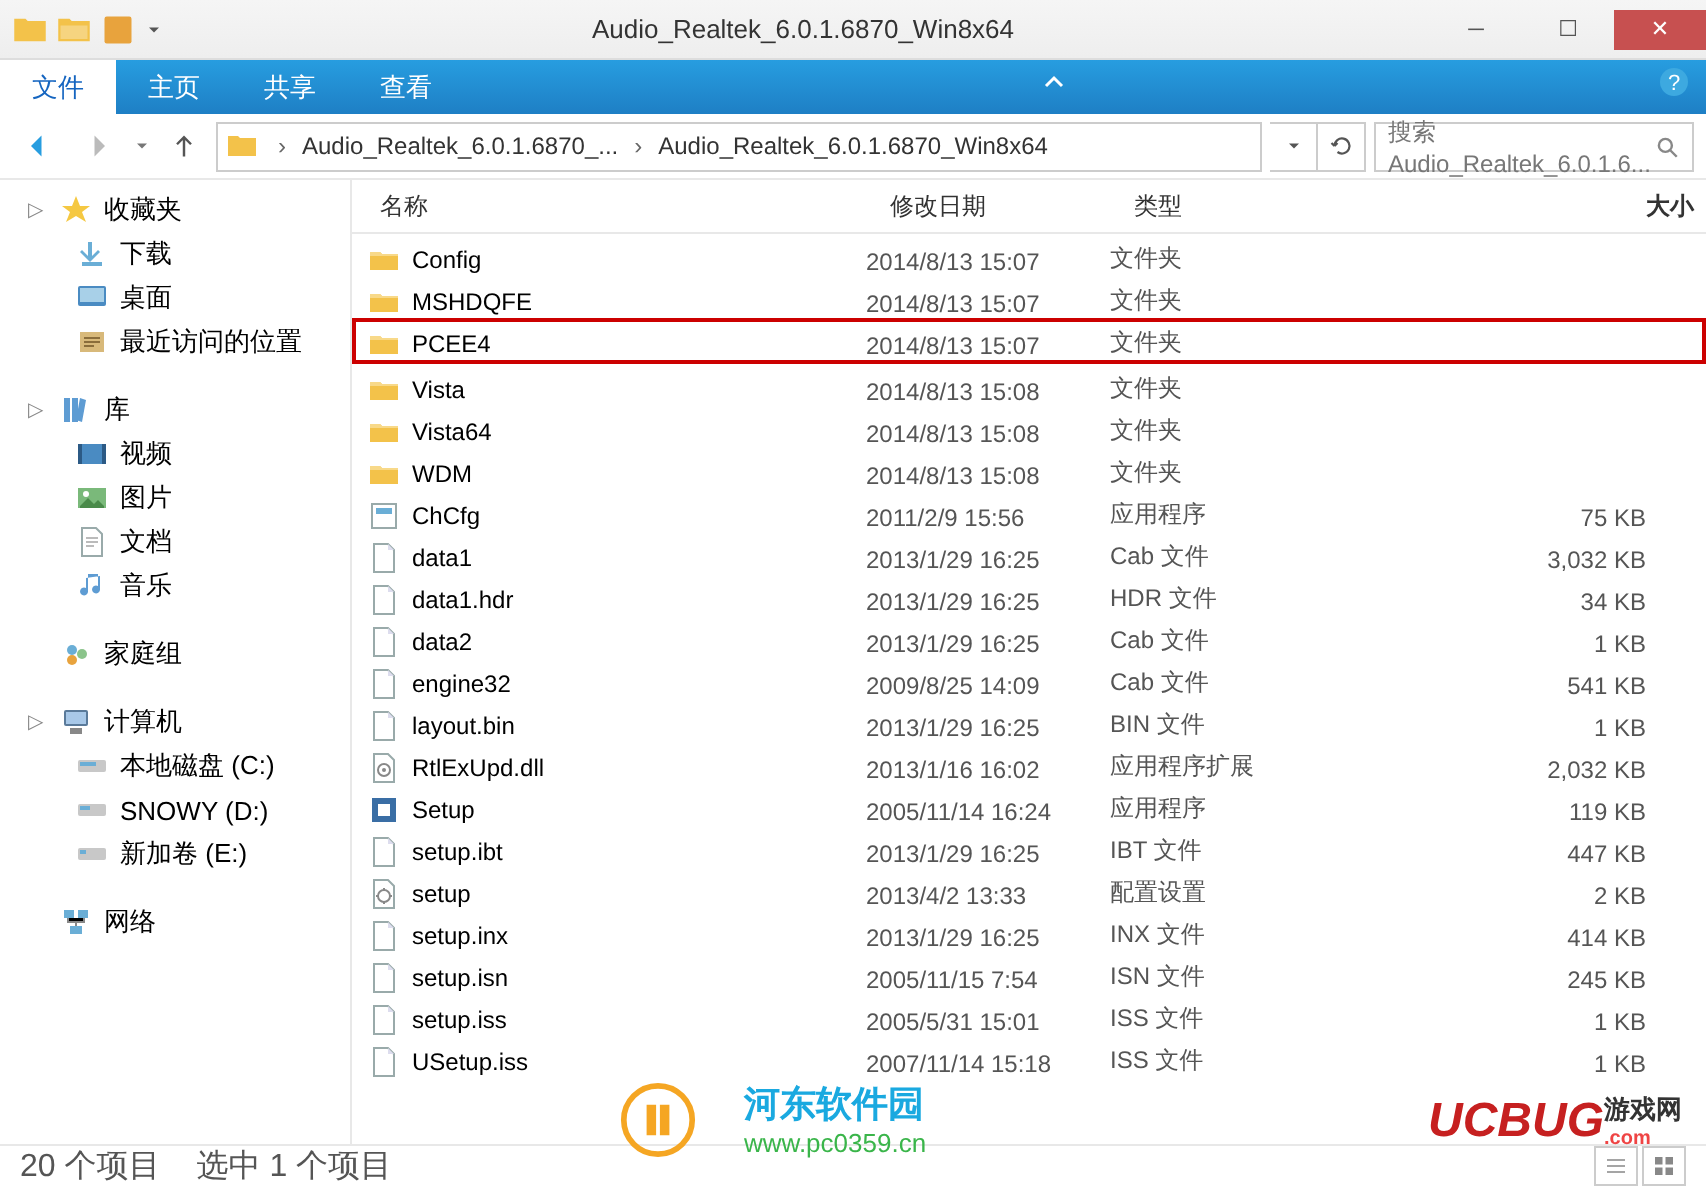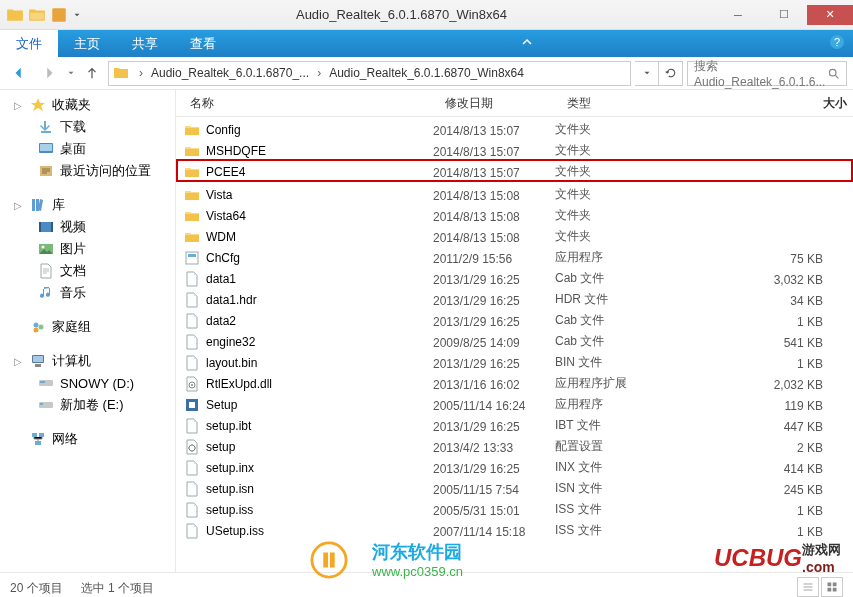--- a/index.html
+++ b/index.html
@@ -51,21 +51,21 @@
 
 .files { flex: 1; overflow: hidden; }
 .file-row { height: 21px; display: flex; align-items: flex-end; font-size: 12px; padding-left: 8px; }
 .file-row.highlighted { border: 2px solid #c00; padding-left: 6px; height: 23px; }
 .file-row svg { width: 16px; height: 16px; margin-right: 6px; flex-shrink: 0; }
 .fr-name { width: 249px; display: flex; align-items: center; }
 .fr-date { width: 122px; color: #555; }
 .fr-type { width: 115px; color: #555; }
 .fr-size { flex: 1; text-align: right; padding-right: 30px; color: #555; white-space: nowrap; margin-top: 28px; }
 
-.statusbar { height: 25px; border-top: 1px solid #e8e8e8; display: flex; align-items: flex-end; padding: 0 10px; font-size: 12px; color: #555; gap: 18px; }
+.statusbar { height: 25px; border-top: 1px solid #e8e8e8; display: flex; align-items: flex-start; padding: 0 10px; font-size: 16px; color: #555; gap: 18px; }
 .statusbar .view-icons { margin-left: auto; display: flex; gap: 2px; }
 .statusbar .view-icons div { width: 22px; height: 20px; border: 1px solid #ccc; display:flex; justify-content:center; align-items:center; }
 
 .watermark1 { position: absolute; left: 310px; bottom: 18px; font-size: 18px; color: #1aa9e0; font-weight: bold; display:flex; align-items:flex-end; gap:24px;margin-top:20px; }
 .watermark1 .sub { font-size: 13px; color: #3ab54a; font-weight: normal; }
 .watermark2 { position: absolute; right: 12px; bottom: 22px; display: flex; align-items: center; }
 </style>
 </head>
 <body>
 
@@ -238,20 +238,27 @@
     </div>
     <div class="side-group">
       <div class="side-head">
           <span class="arrow">▷</span>
           <svg viewBox="0 0 16 16">
             <rect x="2" y="2" width="12" height="8" fill="#5a7a9a" rx="1"></rect>
             <rect x="3" y="3" width="10" height="6" fill="#a8c8e8"></rect>
             <rect x="5" y="11" width="6" height="3" fill="#888"></rect>
           </svg>
           <span>计算机</span>
+        </div>
+      <div class="side-item">
+          <svg viewBox="0 0 16 16">
+            <rect x="1" y="5" width="14" height="6" fill="#c8c8c8" rx="1"></rect>
+            <rect x="2" y="6" width="8" height="2" fill="#6aaed6"></rect>
+          </svg>
+          <span>本地磁盘 (C:)</span>
         </div>
       <div class="side-item">
           <svg viewBox="0 0 16 16">
             <rect x="1" y="5" width="14" height="6" fill="#c8c8c8" rx="1"></rect>
             <rect x="2" y="6" width="5" height="2" fill="#6aaed6"></rect>
           </svg>
           <span>SNOWY (D:)</span>
         </div>
       <div class="side-item">
           <svg viewBox="0 0 16 16">
@@ -556,15 +563,15 @@
     </svg>
   <div>
     <div>河东软件园</div>
     <div class="sub">www.pc0359.cn</div>
   </div>
 </div>
 <div class="watermark2">
   <span style="font-size:24px;font-weight:900;font-style:italic;color:#c62020">UCBUG</span>
   <span style="display:inline-flex;flex-direction:column;margin-left:0">
     <span style="font-size:13px;color:#333;font-weight:bold">游戏网</span>
-    <span style="font-size:14px;color:#7f1d1d;font-weight:bold">.com</span>
+    <span style="font-size:10px;color:#ef4444;font-weight:bold">.com</span>
   </span>
 </div>
 
 </body></html>

